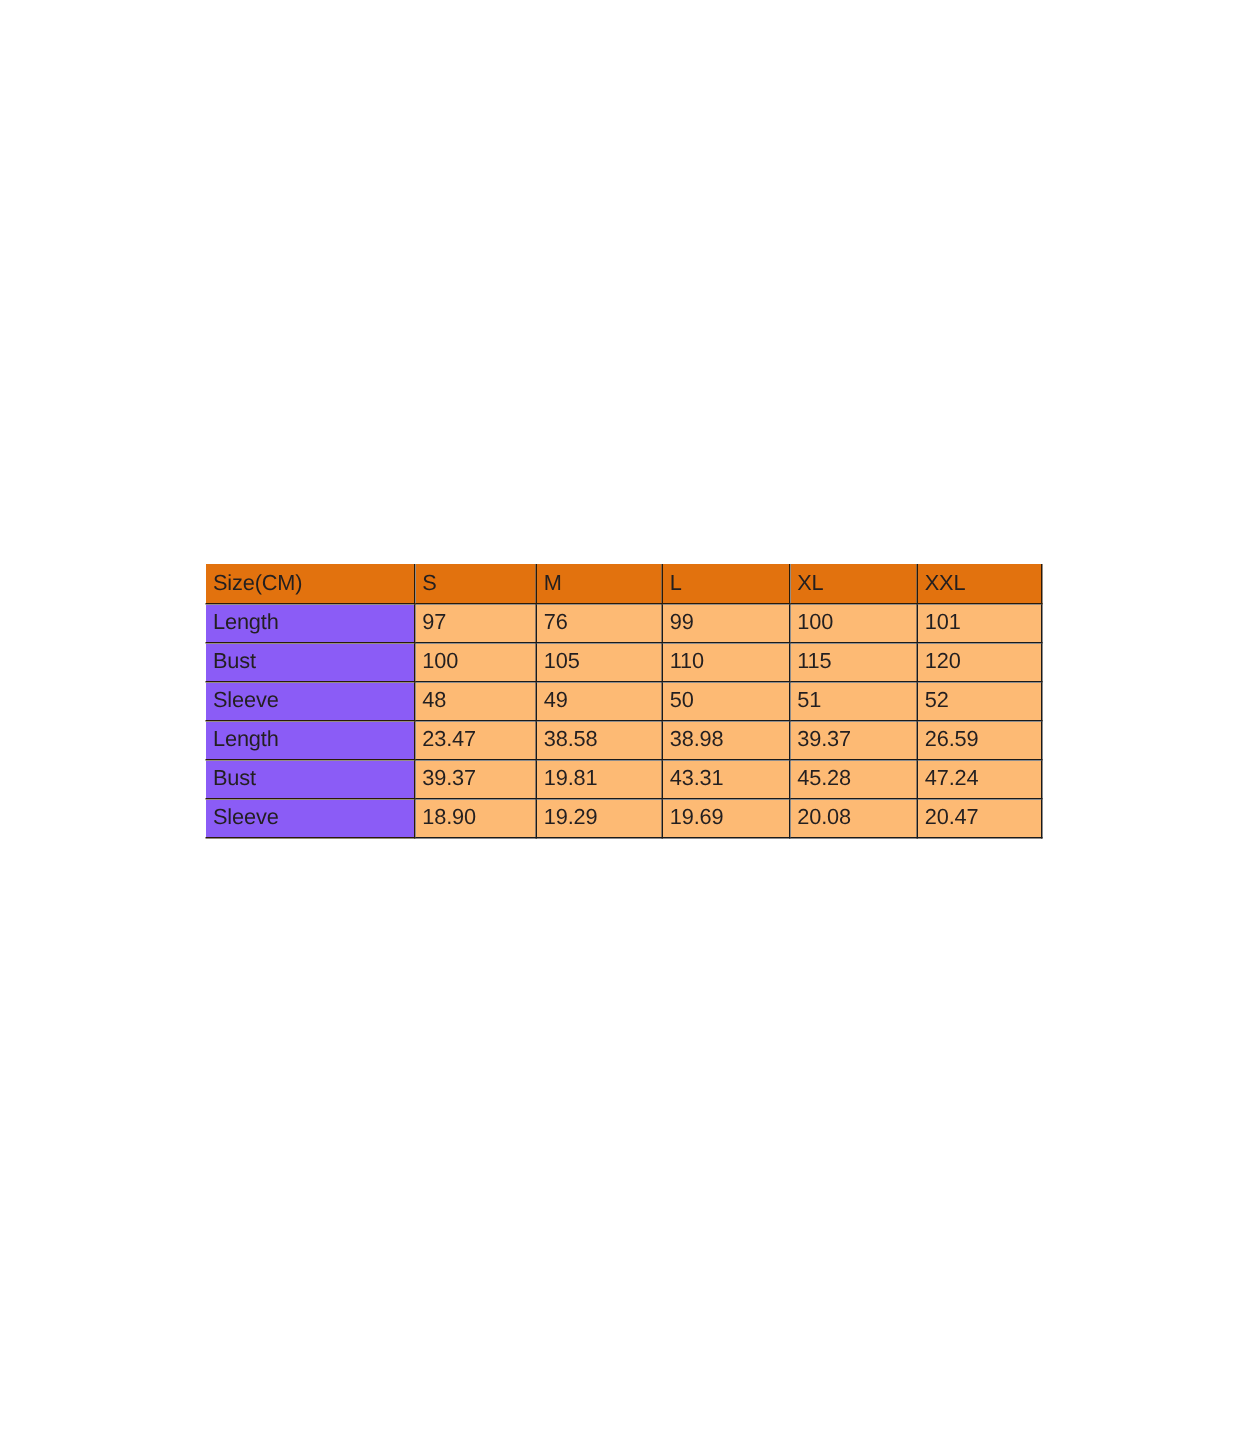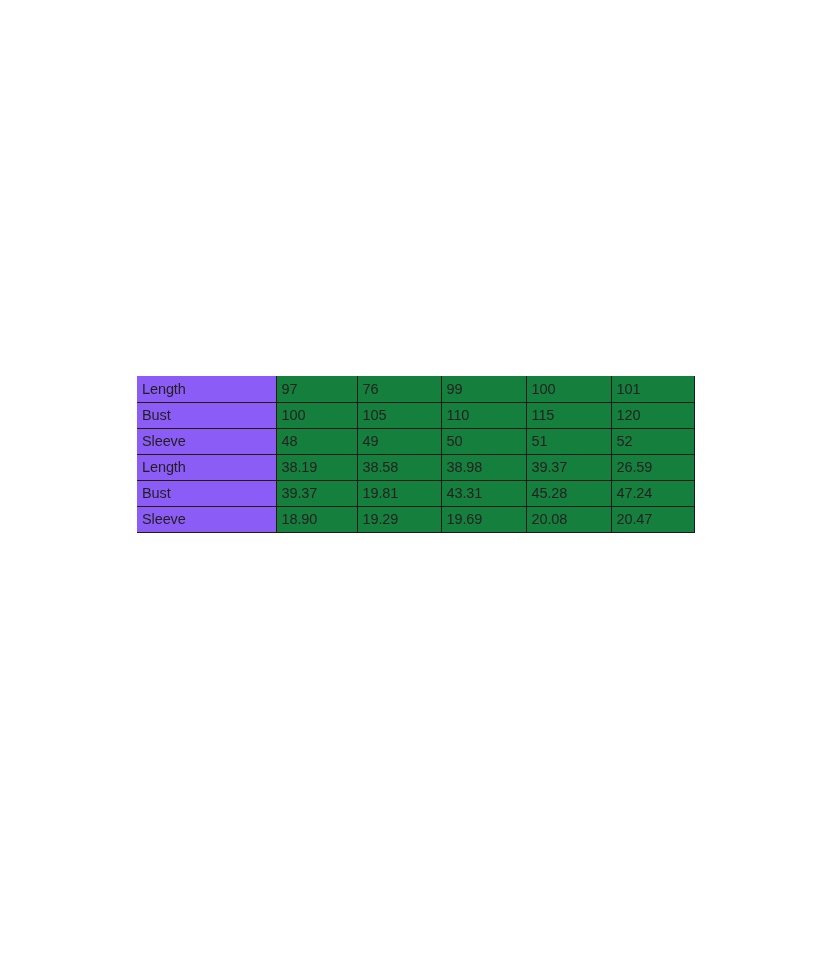--- a/index.html
+++ b/index.html
@@ -52,21 +52,21 @@
     box-sizing: border-box;
     padding: 0 0 0 5px;
     font-size: 14.5px;
     line-height: 24px;
     color: #231f20;
     vertical-align: middle;
     white-space: nowrap;
     overflow: hidden;
     border-right: 1px solid #1a1a1a;
     border-bottom: 1px solid #1a1a1a;
-    background: #15803d;
+    background: #fdba74;
     letter-spacing: -0.1px;
   }
 
   
   table.size-chart tr.hdr-row td {
     background: #e2720e;
     border-right: 1px solid #2b1a08;
     border-bottom: 1px solid #2b1a08;
   }
 
@@ -93,20 +93,28 @@
       <colgroup>
         <col class="c-label">
           <col class="c-s">
           <col class="c-m">
         <col class="c-l">
           <col class="c-xl">
           <col class="c-xxl">
       </colgroup>
       <tbody>
 
+        <tr class="hdr-row">
+          <td class="label-cell">Size(CM)</td>
+          <td>S</td>
+          <td>M</td>
+          <td>L</td>
+          <td>XL</td>
+          <td>XXL</td>
+        </tr>
 
         <tr>
           <td class="label-cell">Length</td>
           <td>97</td>
           <td>76</td>
           <td>99</td>
           <td>100</td>
           <td>101</td>
         </tr>
 
@@ -124,21 +132,21 @@
           <td>48</td>
           <td>49</td>
           <td>50</td>
           <td>51</td>
           <td>52</td>
         </tr>
 
 
         <tr>
           <td class="label-cell">Length</td>
-          <td>38.19</td>
+          <td>23.47</td>
           <td>38.58</td>
           <td>38.98</td>
           <td>39.37</td>
           <td>26.59</td>
         </tr>
 
         <tr>
           <td class="label-cell">Bust</td>
           <td>39.37</td>
           <td>19.81</td>

